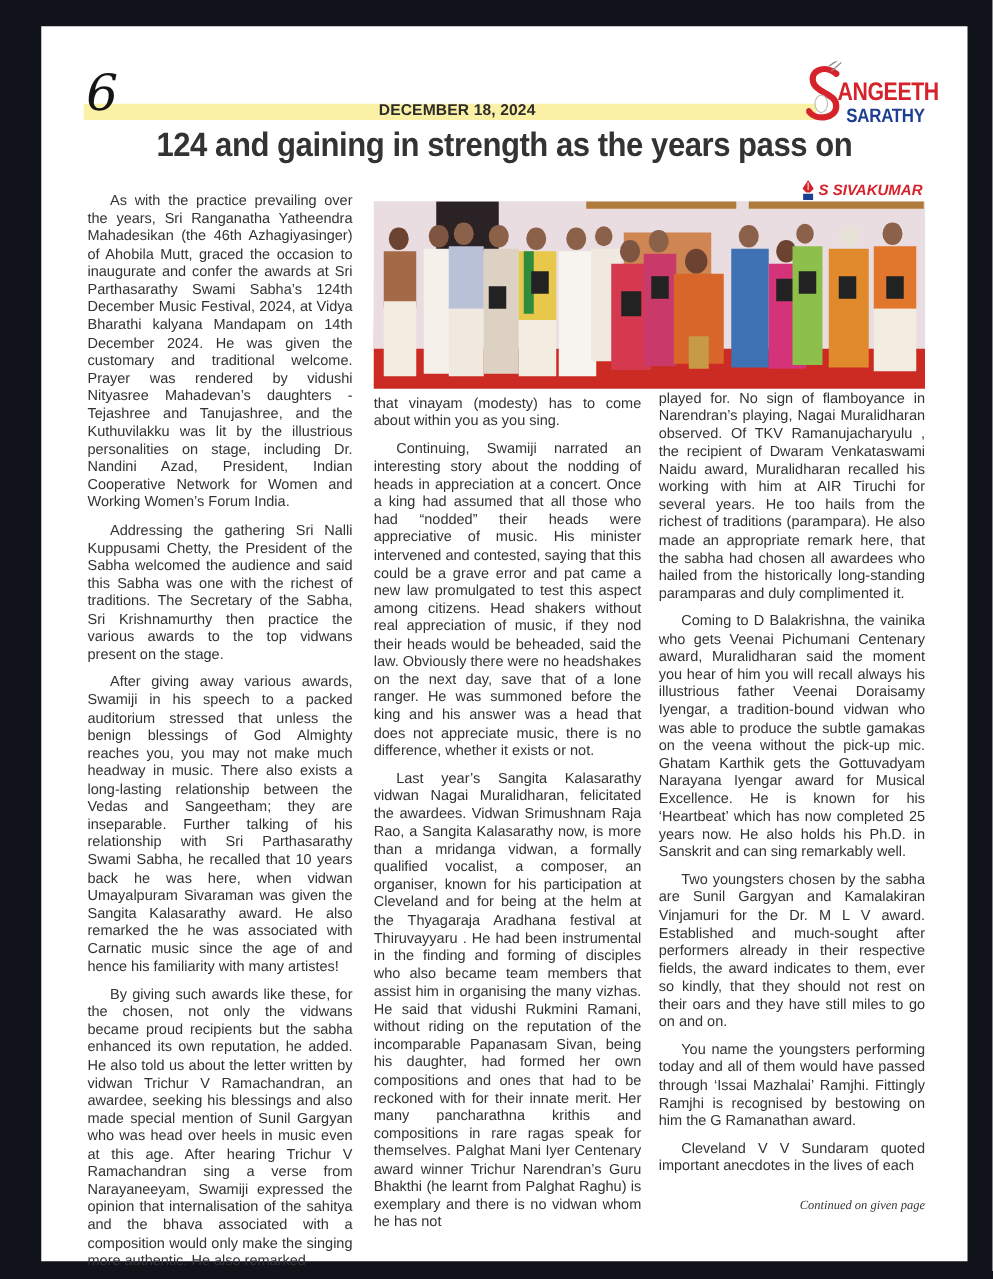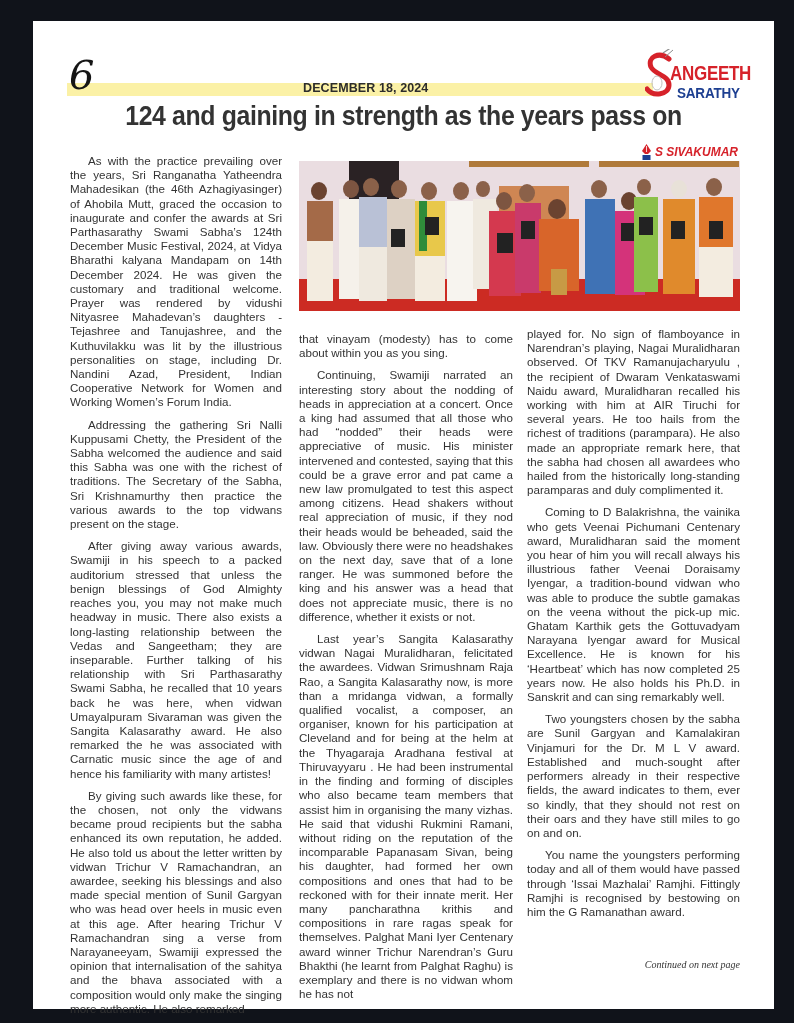--- a/index.html
+++ b/index.html
@@ -101,22 +101,22 @@
     position: absolute;
     font-family: "Liberation Sans", sans-serif;
     font-size: 11.6px;
     line-height: 14.2px;
     color: #333333;
     text-align: justify;
   }
   .column p { margin: 0 0 8px 0; text-indent: 18px; }
   .column p.cont { text-indent: 0; }
   .col1 { left: 37px; top: 133px; width: 212px; }
-  .col2 { left: 266px; top: 311px; width: 214px; }
-  .col3 { left: 494px; top: 306px; width: 213px; }
+  .col2 { left: 266px; top: 295px; width: 214px; }
+  .col3 { left: 494px; top: 291px; width: 213px; }
   .continued {
     position: absolute;
     right: 34px; top: 938px;
     font-family: "Liberation Serif", serif;
     font-style: italic;
     font-size: 10px;
     color: #333333;
   }
 </style>
 </head>
@@ -219,16 +219,17 @@
     <p class="cont">that vinayam (modesty) has to come about within you as you sing.</p>
     <p>Continuing, Swamiji narrated an interesting story about the nodding of heads in appreciation at a concert. Once a king had assumed that all those who had “nodded” their heads were appreciative of music. His minister intervened and contested, saying that this could be a grave error and pat came a new law promulgated to test this aspect among citizens. Head shakers without real appreciation of music, if they nod their heads would be beheaded, said the law. Obviously there were no headshakes on the next day, save that of a lone ranger. He was summoned before the king and his answer was a head that does not appreciate music, there is no difference, whether it exists or not.</p>
     <p>Last year’s Sangita Kalasarathy vidwan Nagai Muralidharan, felicitated the awardees. Vidwan Srimushnam Raja Rao, a Sangita Kalasarathy now, is more than a mridanga vidwan, a formally qualified vocalist, a composer, an organiser, known for his participation at Cleveland and for being at the helm at the Thyagaraja Aradhana festival  at Thiruvayyaru . He had been instrumental in the finding and forming of disciples who also became team members that assist him in organising the many vizhas. He said that vidushi Rukmini Ramani, without riding on the reputation of the incomparable Papanasam Sivan, being his daughter, had formed her own compositions and ones that had to be reckoned with for their innate merit. Her many pancharathna krithis and compositions in rare ragas speak for themselves. Palghat Mani Iyer Centenary award winner Trichur Narendran’s Guru Bhakthi (he learnt from Palghat Raghu) is exemplary and there is no vidwan whom he has not</p>
   </div>
 
   <div class="column col3">
     <p class="cont">played for. No sign of flamboyance in Narendran’s playing, Nagai Muralidharan observed. Of TKV Ramanujacharyulu , the recipient of Dwaram Venkataswami Naidu award, Muralidharan recalled his working with him at AIR Tiruchi for several years. He too hails from the richest of traditions (parampara). He also made an appropriate remark here, that the sabha had chosen all awardees who hailed from the historically long-standing paramparas and duly complimented it.</p>
     <p>Coming to D Balakrishna, the vainika who gets Veenai Pichumani Centenary award, Muralidharan said the moment you hear of him you will recall always his illustrious father Veenai Doraisamy Iyengar, a tradition-bound vidwan who was able to produce the subtle gamakas on the veena without the pick-up mic. Ghatam Karthik gets the Gottuvadyam Narayana Iyengar award for Musical Excellence. He is known for his ‘Heartbeat’ which has now completed 25 years now. He also holds his Ph.D. in Sanskrit and can sing remarkably well.</p>
     <p>Two youngsters chosen by the sabha are Sunil Gargyan and Kamalakiran Vinjamuri for the Dr. M L V award. Established and much-sought after performers already in their respective fields, the award indicates to them, ever so kindly, that they should not rest on their oars and they have still miles to go on and on.</p>
     <p>You name the youngsters performing today and all of them would have passed through ‘Issai Mazhalai’ Ramjhi. Fittingly Ramjhi is recognised by bestowing on him the G Ramanathan award.</p>
-  </div>
-
-  <div class="continued">Continued on next page</div>
+    <p>Cleveland V V Sundaram quoted important anecdotes in the lives of each</p>
+  </div>
+
+  <div class="continued">Continued on given page</div>
 </div>
 
 </body></html>

